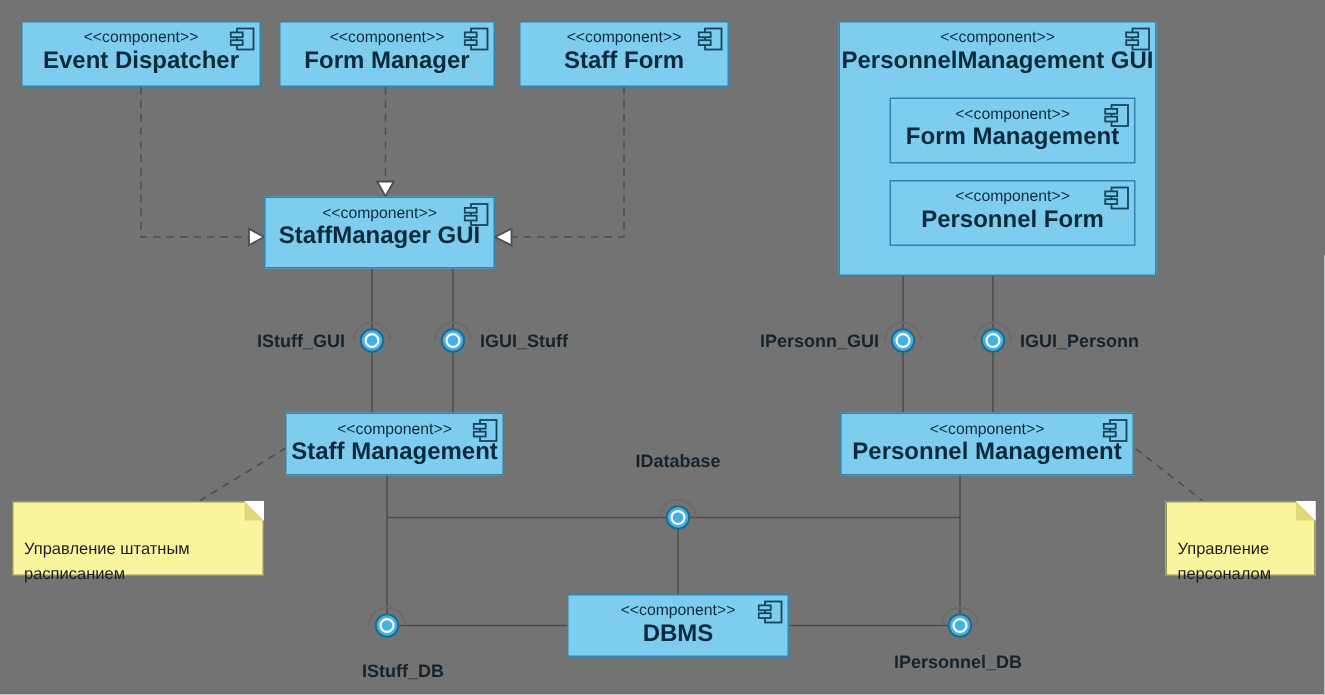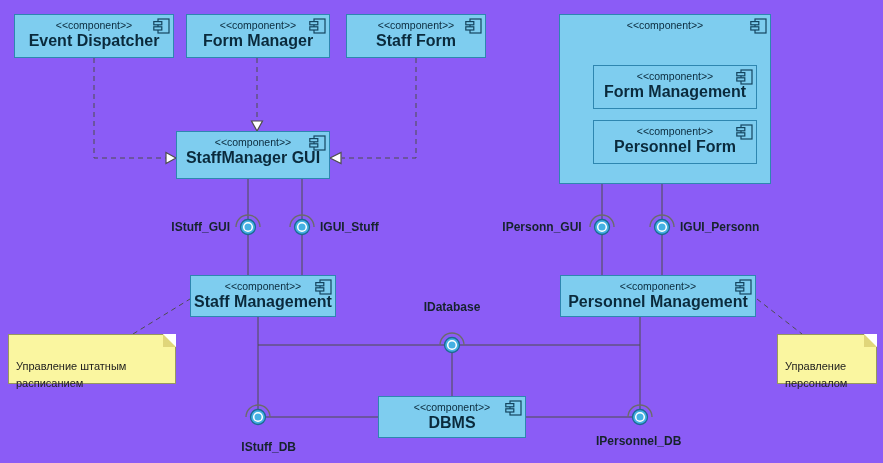--- a/index.html
+++ b/index.html
@@ -1,18 +1,18 @@
 <!DOCTYPE html>
 <html style="--component-fill: #7ECDEF; --component-border: #2E86B0; --text: #0A2A3C; --note-fill: #FAF6A0; --note-border: #97975F; --note-fold: #E0D67A; --line: #4D4D4D; --ball-fill: #45B0E3; --ball-stroke: #1B6A92;"><head>
 <meta charset="utf-8">
 <style>
   html,body { margin:0; padding:0; background:#ffffff; }
   #canvas {
     position:relative; width:883px; height:463px; overflow:hidden;
-    background:#8b5cf6; font-family:"Liberation Sans", sans-serif;
+    background:#737373; font-family:"Liberation Sans", sans-serif;
   }
   #wires { position:absolute; left:0; top:0; }
 
   
   .solid  { fill:none; stroke:var(--line); stroke-width:1; }
   .dashed { fill:none; stroke:var(--line); stroke-width:1; stroke-dasharray:5 4; }
   .tri    { fill:#ffffff; stroke:var(--line); stroke-width:1.2; }
   .socket { fill:none; stroke:#6b6b6b; stroke-width:1.4; }
   .ball-outer { fill:var(--ball-fill); stroke:var(--ball-stroke); stroke-width:1.3; }
   .ball-inner { fill:none; stroke:#ffffff; stroke-width:1.5; }
@@ -146,20 +146,21 @@
     <div class="cname">Staff Form</div>
   </div>
 
   <div class="comp" style="left:559px;top:14px;width:212px;height:170px">
     <svg class="cicon" width="17" height="16" viewBox="0 0 17 16">
       <rect x="5" y="1" width="11" height="14"></rect>
         <rect x="0.8" y="3.6" width="8" height="3.2"></rect>
         <rect x="0.8" y="8.8" width="8" height="3.2"></rect>
     </svg>
     <div class="stereo">&lt;&lt;component&gt;&gt;</div>
+    <div class="cname">PersonnelManagement GUI</div>
 
     <div class="comp" style="left:33px;top:50px;width:164px;height:44px">
       <svg class="cicon" width="17" height="16" viewBox="0 0 17 16">
         <rect x="5" y="1" width="11" height="14"></rect>
           <rect x="0.8" y="3.6" width="8" height="3.2"></rect>
           <rect x="0.8" y="8.8" width="8" height="3.2"></rect>
       </svg>
       <div class="stereo">&lt;&lt;component&gt;&gt;</div>
       <div class="cname">Form Management</div>
     </div>
@@ -210,21 +211,21 @@
       <rect x="5" y="1" width="11" height="14"></rect>
         <rect x="0.8" y="3.6" width="8" height="3.2"></rect>
         <rect x="0.8" y="8.8" width="8" height="3.2"></rect>
     </svg>
     <div class="stereo">&lt;&lt;component&gt;&gt;</div>
     <div class="cname">DBMS</div>
   </div>
 
   <div class="iface-label" style="left:155px;top:220px;width:75px;text-align:right">IStuff_GUI</div>
   <div class="iface-label" style="left:320px;top:220px">IGUI_Stuff</div>
-  <div class="iface-label" style="left:498px;top:220px;width:88px;text-align:center">IPersonn_GUI</div>
+  <div class="iface-label" style="left:498px;top:220px;width:88px;text-align:right">IPersonn_GUI</div>
   <div class="iface-label" style="left:680px;top:220px">IGUI_Personn</div>
   <div class="iface-label" style="left:412px;top:300px;width:80px;text-align:center">IDatabase</div>
   <div class="iface-label" style="left:220px;top:440px;width:76px;text-align:right">IStuff_DB</div>
   <div class="iface-label" style="left:596px;top:434px">IPersonnel_DB</div>
 
   <div class="note" style="left:8px;top:334px;width:168px;height:50px">
     <span>Управление штатным
 расписанием</span>
   </div>
   <div class="note" style="left:777px;top:334px;width:100px;height:50px">

